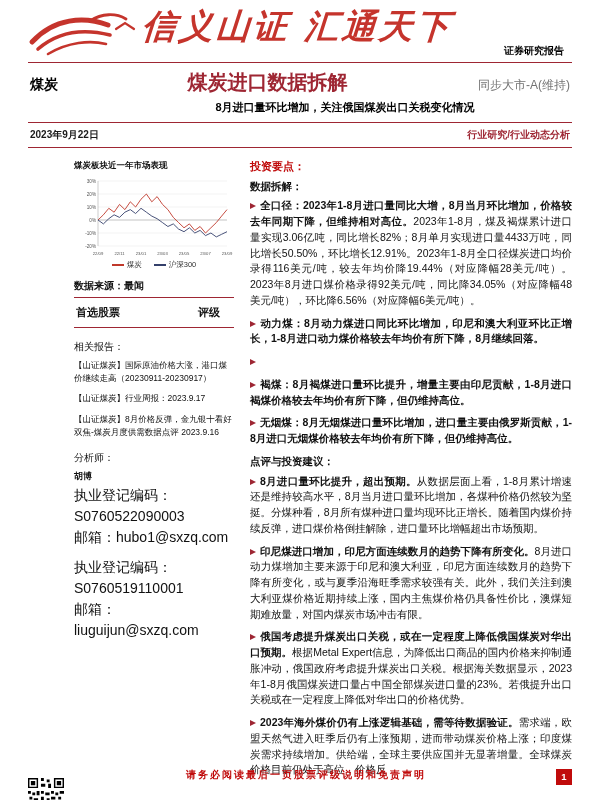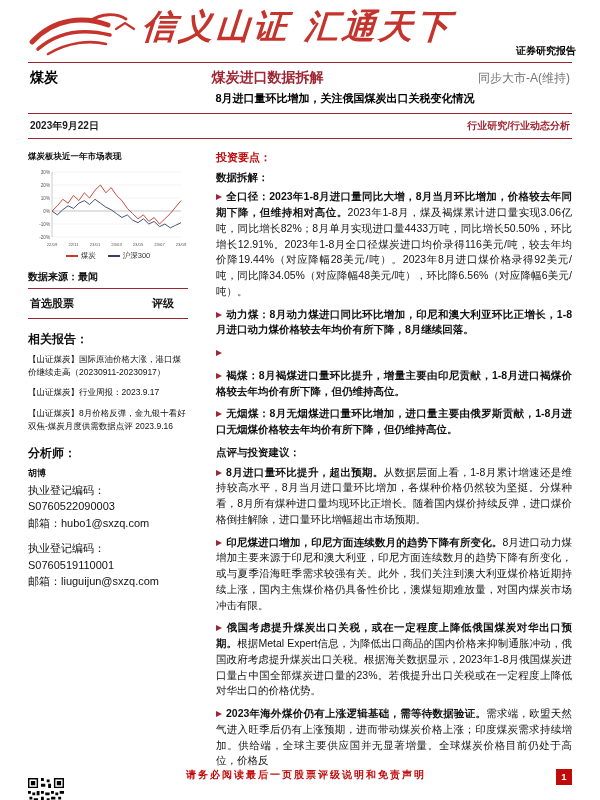--- a/index.html
+++ b/index.html
@@ -15,54 +15,54 @@
   
   .logo-band{position:relative;height:62px;}
   .logo-birds{position:absolute;left:28px;top:10px;}
   .brand-tagline{
     position:absolute;left:142px;top:4px;width:330px;
     font-family:"DejaVu Serif","Liberation Serif",serif;
     font-weight:bold;font-style:italic;
     font-size:34px;letter-spacing:3px;color:var(--logo-red);
     transform:skewX(-4deg);white-space:nowrap;
   }
-  .report-type{position:absolute;right:24px;top:44px;font-size:10px;font-weight:bold;color:#000;}
+  .report-type{position:absolute;right:36px;top:44px;font-size:10px;font-weight:bold;color:#000;}
 
   .rule{border-top:1.6px solid var(--red);margin:0 28px;}
   .rule.thin{border-top-width:1px;}
 
   
   .title-row{display:grid;grid-template-columns:95px 1fr 160px;align-items:baseline;padding:6px 30px 0;}
   .industry-label{font-size:14px;font-weight:bold;color:#000;}
-  .report-title{font-size:14px;font-weight:bold;color:var(--red);text-align:center;}
+  .report-title{font-size:20px;font-weight:bold;color:var(--red);text-align:center;}
   .rating-label{font-size:12px;font-weight:normal;color:#737373;text-align:right;}
   .report-subtitle{font-size:11px;font-weight:bold;text-align:center;padding:4px 30px 7px 120px;color:#000;}
   .date-row{display:flex;justify-content:space-between;align-items:center;margin:0 28px;padding:5px 2px;border-bottom:1.6px solid var(--red);}
   .report-date{font-size:10px;font-weight:bold;}
   .report-category{font-size:10px;font-weight:bold;color:var(--red);}
 
   
-  .body{display:flex;gap:28px;padding:10px 28px 0;}
+  .body{display:flex;gap:16px;padding:10px 28px 0;margin-left:46px;}
   .sidebar{width:160px;flex:none;font-size:8.5px;color:#111;}
   .main{flex:1;font-size:10.5px;line-height:1.5;text-align:justify;color:#111;}
 
   
   .chart-title{font-size:8.5px;font-weight:bold;margin:2px 0 5px;}
   #perf-chart{width:100%;height:82px;display:block;}
   .legend{display:flex;gap:12px;justify-content:center;align-items:center;font-size:7.5px;margin-top:1px;color:#333;}
   .legend-item{display:flex;align-items:center;gap:3px;}
   .legend-swatch{display:inline-block;width:12px;height:2px;background:#999;}
   .data-source{font-size:10px;font-weight:bold;margin:9px 0 4px;}
   .sb-rule{border-top:1px solid var(--red);margin:4px 0;}
   .stock-header{display:flex;justify-content:space-between;font-weight:bold;font-size:11px;padding:3px 14px 3px 2px;}
-  .related-heading,.analysts-heading{font-weight:bold;font-size:12px;margin:12px 0 5px;}
+  .related-heading,.analysts-heading{font-weight:normal;font-size:10px;margin:12px 0 5px;}
   .report-item{font-size:8.5px;line-height:1.55;margin-bottom:7px;}
   .analyst{margin-bottom:9px;}
   .analyst-name{font-weight:bold;font-size:9px;margin-bottom:2px;}
-  .analyst-line{font-size:11px;line-height:1.5;}
+  .analyst-line{font-size:14px;line-height:1.5;}
 
   
   .kp-label{color:var(--bright);font-weight:bold;font-size:11px;margin:0 0 4px;}
   .sec-heading{font-weight:bold;font-size:10.5px;margin:1px 0 4px;}
   p.bullet{margin:0 0 7px;}
   .arrow-icon{display:inline-block;width:0;height:0;border-left:6px solid var(--red);
     border-top:3.5px solid transparent;border-bottom:3.5px solid transparent;margin-right:4px;}
   .lead{font-weight:bold;}
 
   

